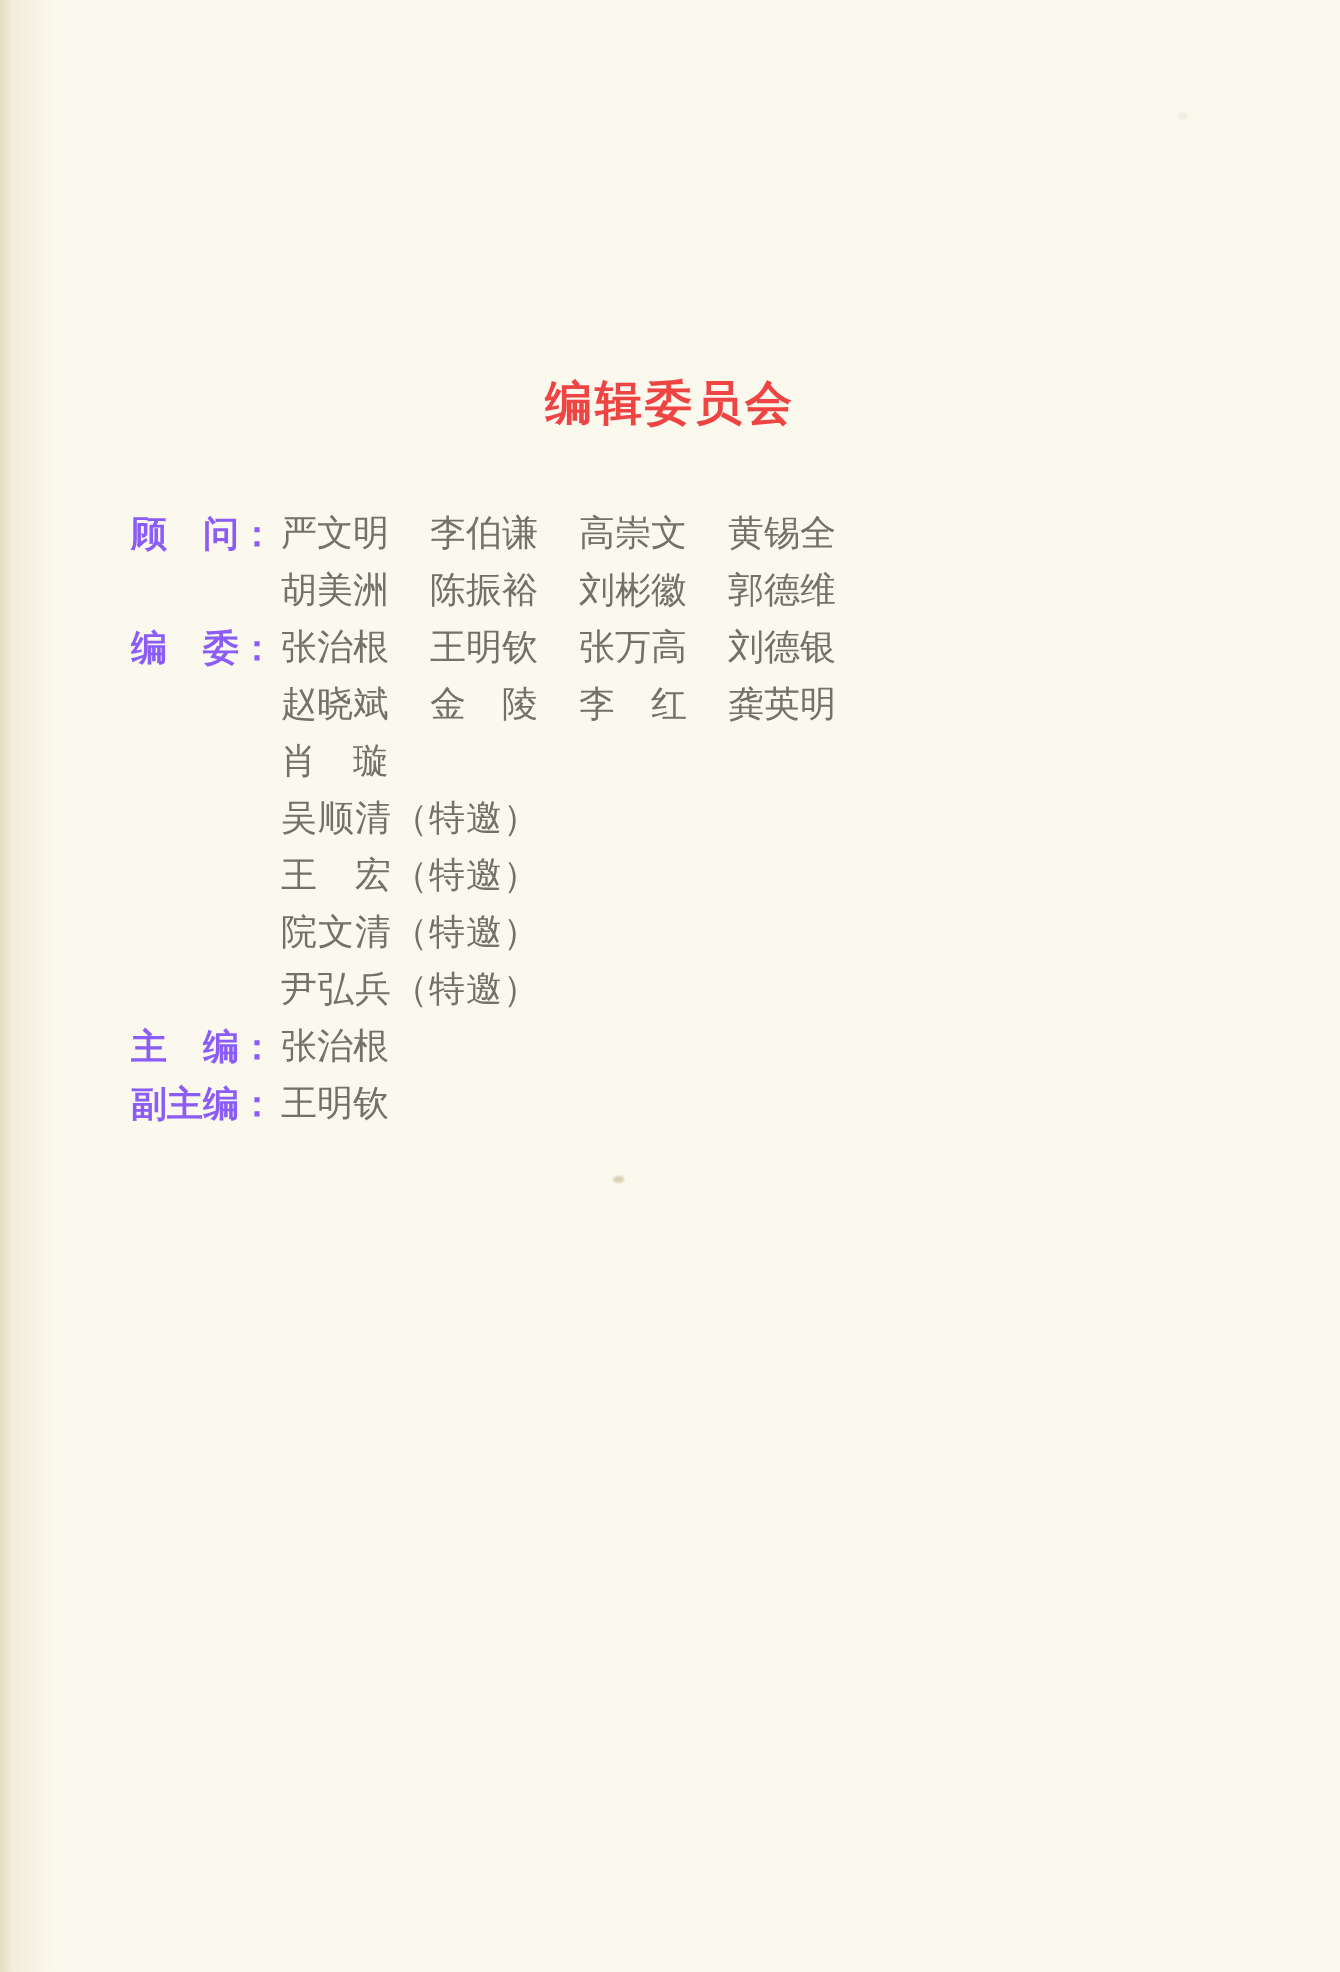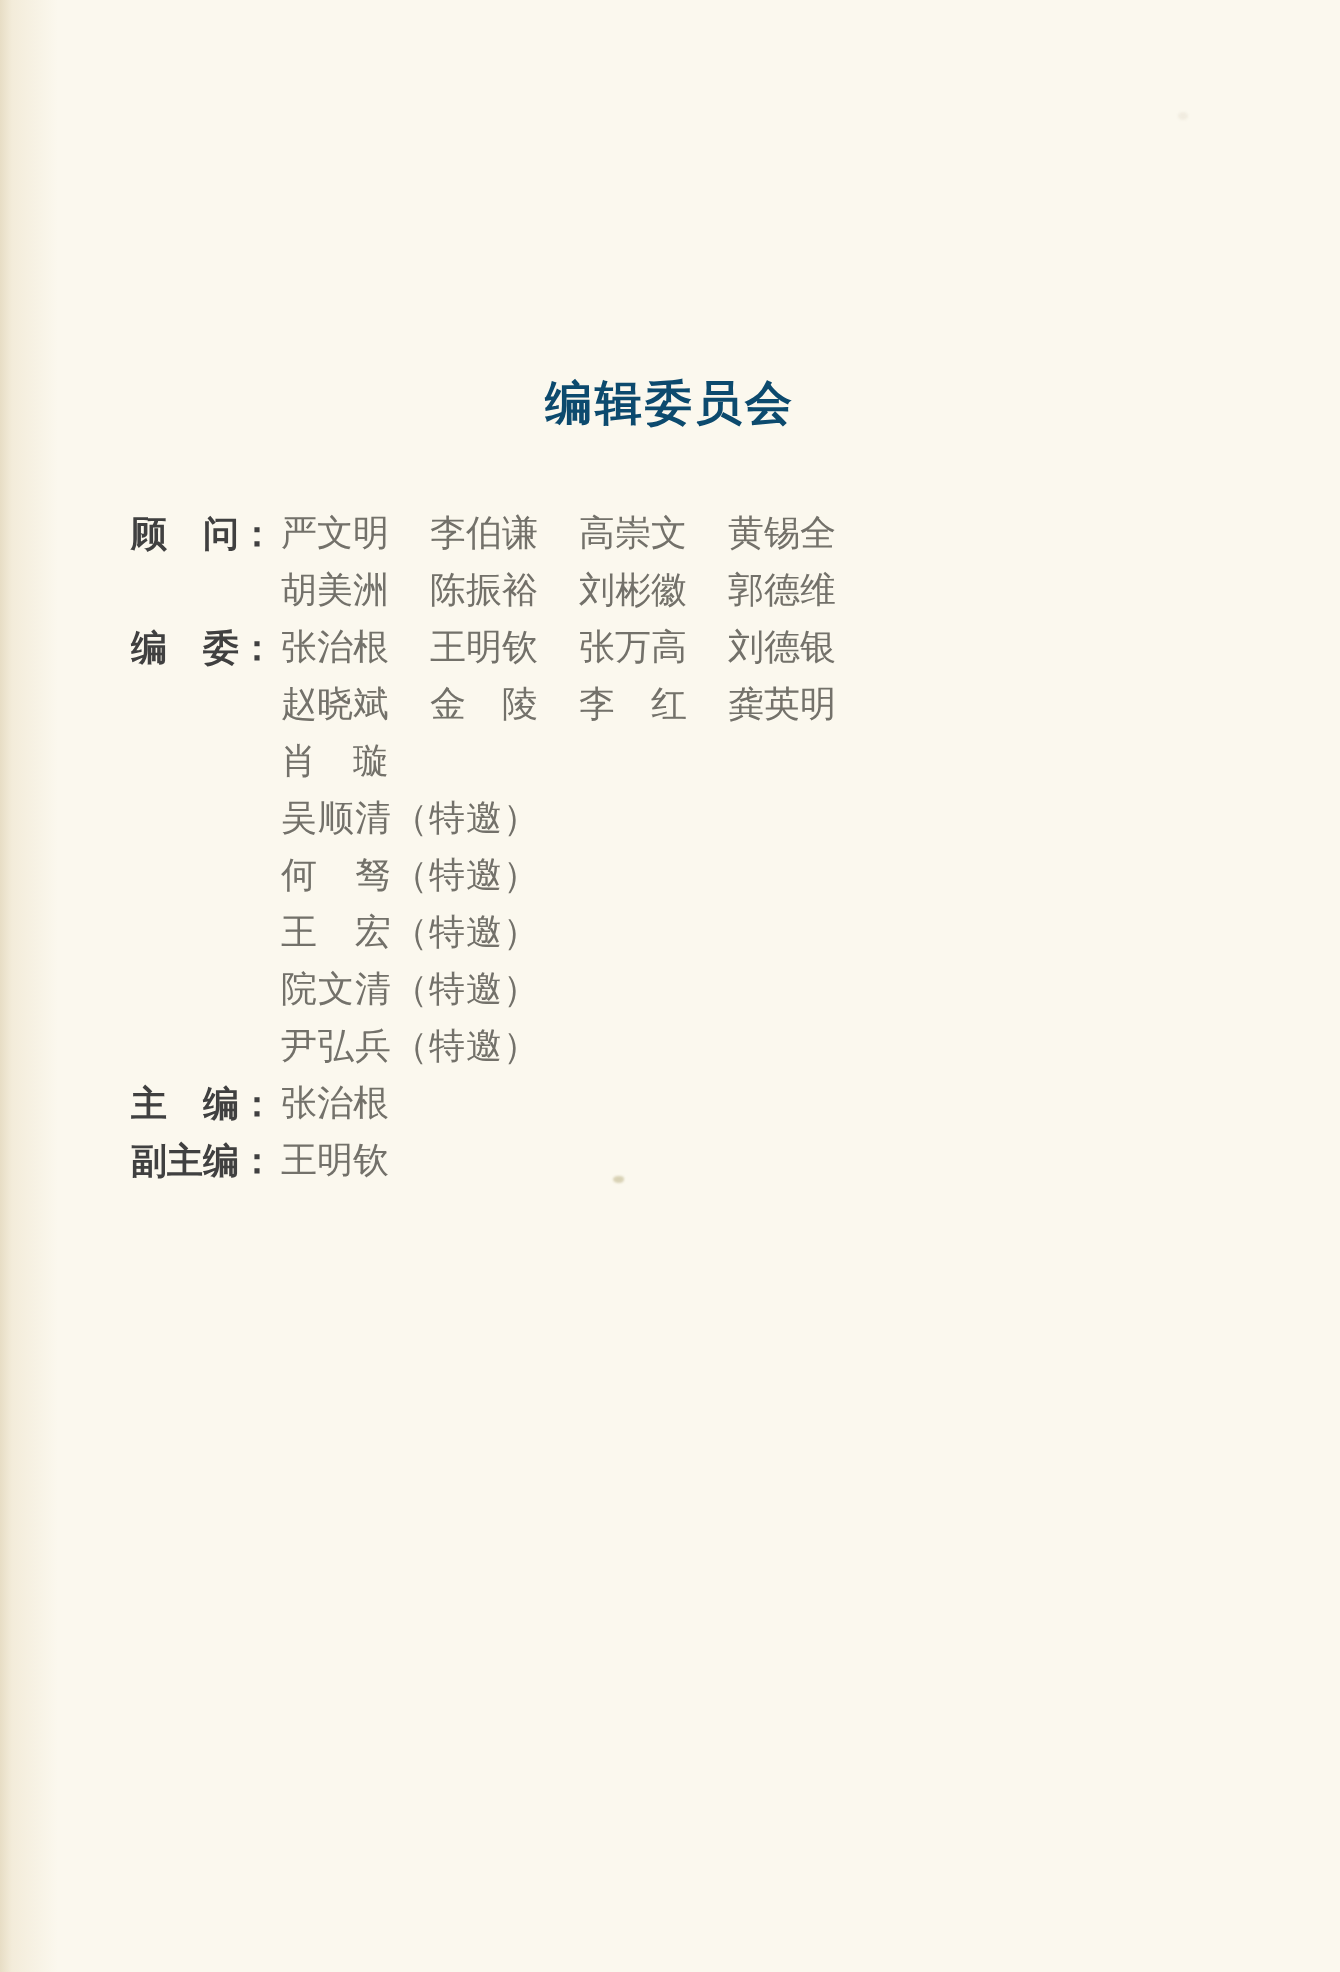--- a/index.html
+++ b/index.html
@@ -22,40 +22,40 @@
       rgba(251,248,238,0) 58px);
     pointer-events: none;
   }
   .title {
     margin: 0;
     padding-top: 372px;
     text-align: center;
     font-size: 47px;
     font-weight: 700;
     letter-spacing: 3px;
-    color: #0c4a6e;
+    color: #ef4444;
   }
   .content {
     margin-left: 131px;
     margin-top: 70px;
     color: #73716a;
   }
   .row {
     display: flex;
     height: 57px;
     line-height: 57px;
     font-size: 36px;
     white-space: pre;
   }
   .label {
     flex: none;
     width: 150px;
     font-family: "Liberation Sans", sans-serif;
     font-weight: 700;
-    color: #404040;
+    color: #8b5cf6;
   }
   .name {
     flex: none;
     width: 149px;
   }
   .invited-entry {
     flex: none;
     letter-spacing: 1px;
   }
   .indent { margin-left: 150px; }
@@ -118,23 +118,20 @@
       <span class="name">李　红</span>
       <span class="name">龚英明</span>
     </div>
     <div class="row indent">
       <span class="name">肖　璇</span>
     </div>
     <div class="row indent">
       <span class="invited-entry">吴顺清（特邀）</span>
     </div>
     <div class="row indent">
-      <span class="invited-entry">何　驽（特邀）</span>
-    </div>
-    <div class="row indent">
       <span class="invited-entry">王　宏（特邀）</span>
     </div>
     <div class="row indent">
       <span class="invited-entry">院文清（特邀）</span>
     </div>
     <div class="row indent">
       <span class="invited-entry">尹弘兵（特邀）</span>
     </div>
   </div>
 

